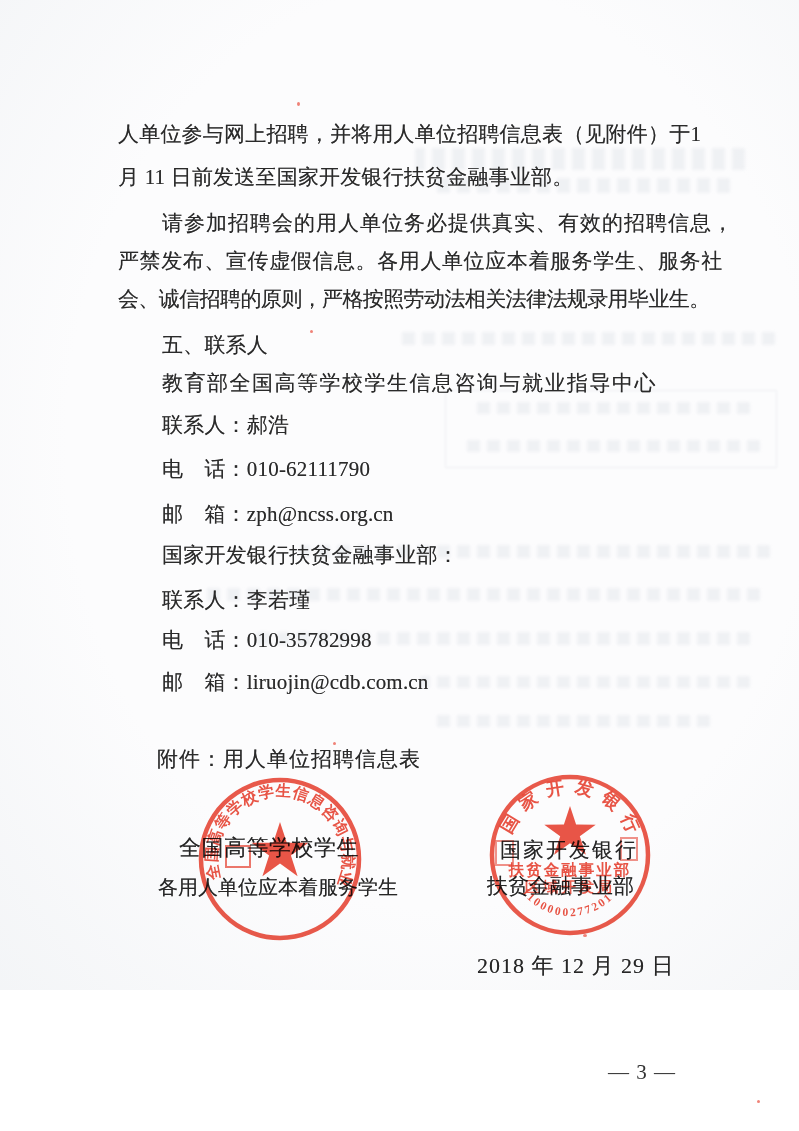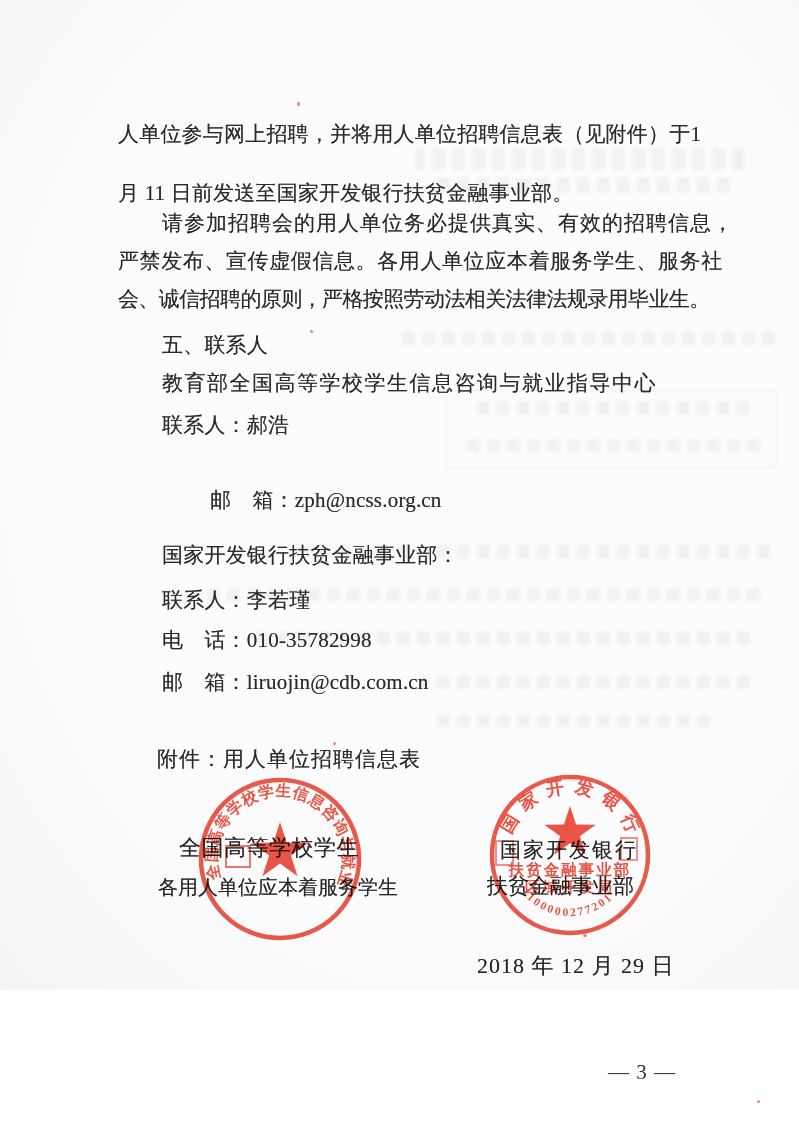--- a/index.html
+++ b/index.html
@@ -65,28 +65,29 @@
   <div class="ghost" style="left:420px;top:676px;width:330px;height:12px;"></div>
   <div class="ghost" style="left:430px;top:715px;width:280px;height:12px;"></div>
 
   <div class="speck" style="left:297px;top:102px;width:3px;height:4px;"></div>
   <div class="speck" style="left:583px;top:934px;width:4px;height:3px;"></div>
   <div class="speck" style="left:310px;top:330px;width:3px;height:3px;"></div>
   <div class="speck" style="left:333px;top:742px;width:3px;height:3px;"></div>
   <div class="speck" style="left:757px;top:1100px;width:3px;height:3px;"></div>
 
   <div class="tline" style="left:118px;top:122px;">人单位参与网上招聘，并将用人单位招聘信息表（见附件）于1</div>
-  <div class="tline" style="left:118px;top:165px;margin-top:16px;">月 11 日前发送至国家开发银行扶贫金融事业部。</div>
+  <div class="tline" style="left:118px;top:165px;">月 11 日前发送至国家开发银行扶贫金融事业部。</div>
   <div class="tline" style="left:162px;top:211px;letter-spacing:1px;">请参加招聘会的用人单位务必提供真实、有效的招聘信息，</div>
   <div class="tline" style="left:118px;top:249px;letter-spacing:0.6px;">严禁发布、宣传虚假信息。各用人单位应本着服务学生、服务社</div>
   <div class="tline tight" style="left:118px;top:287px;">会、诚信招聘的原则，严格按照劳动法相关法律法规录用毕业生。</div>
   <div class="tline" style="left:162px;top:333px;">五、联系人</div>
   <div class="tline" style="left:162px;top:371px;letter-spacing:1.5px;">教育部全国高等学校学生信息咨询与就业指导中心</div>
   <div class="tline" style="left:162px;top:413px;">联系人：郝浩</div>
-  <div class="tline" style="left:162px;top:488px;margin-left:48px;">邮　箱：zph@ncss.org.cn</div>
+  <div class="tline" style="left:162px;top:457px;">电　话：010-62111790</div>
+  <div class="tline" style="left:162px;top:502px;">邮　箱：zph@ncss.org.cn</div>
   <div class="tline" style="left:162px;top:543px;">国家开发银行扶贫金融事业部：</div>
   <div class="tline" style="left:162px;top:588px;">联系人：李若瑾</div>
   <div class="tline" style="left:162px;top:628px;">电　话：010-35782998</div>
   <div class="tline" style="left:157px;top:747px;letter-spacing:1px;">附件：用人单位招聘信息表</div>
   <div class="tline" style="left:162px;top:670px;">邮　箱：liruojin@cdb.com.cn</div>
 
   <div class="sig" style="left:179px;top:833px;font-size:22px;letter-spacing:0.5px;">全国高等学校学生</div>
   <div class="sig" style="left:158px;top:874px;font-size:20px;">各用人单位应本着服务学生</div>
   <div class="sig" style="left:500px;top:836px;font-size:21px;letter-spacing:2px;">国家开发银行</div>
   <div class="sig" style="left:487px;top:872px;font-size:21px;">扶贫金融事业部</div>

